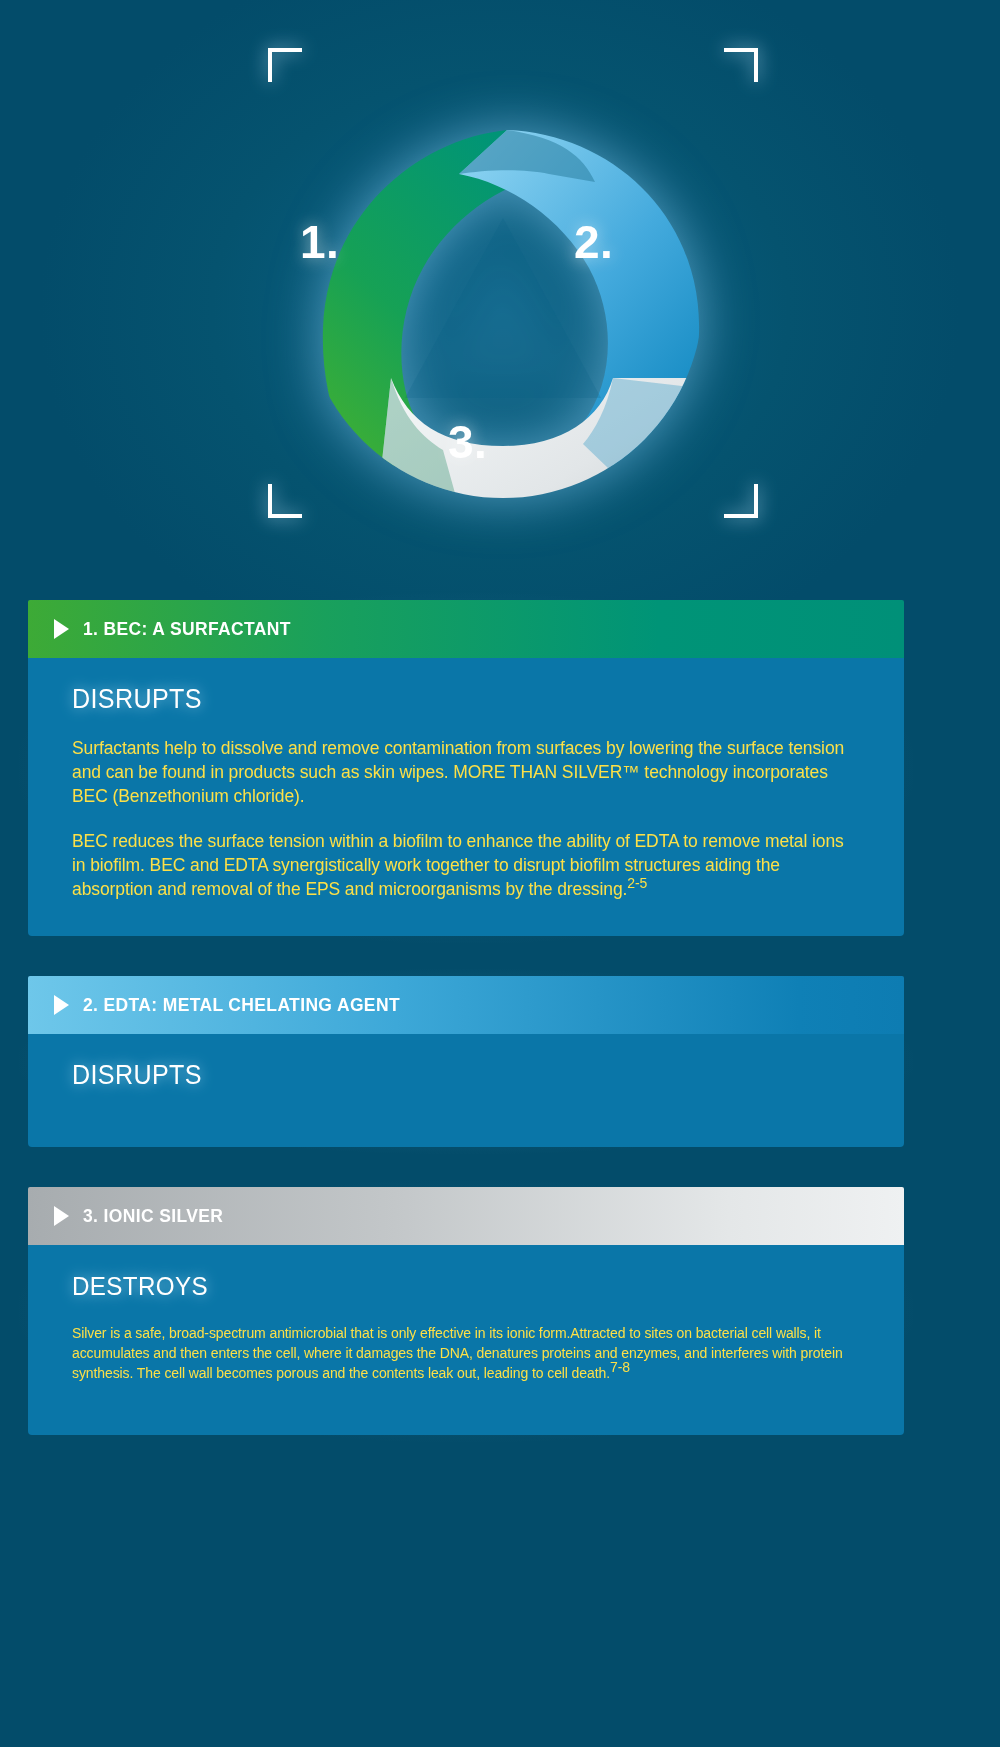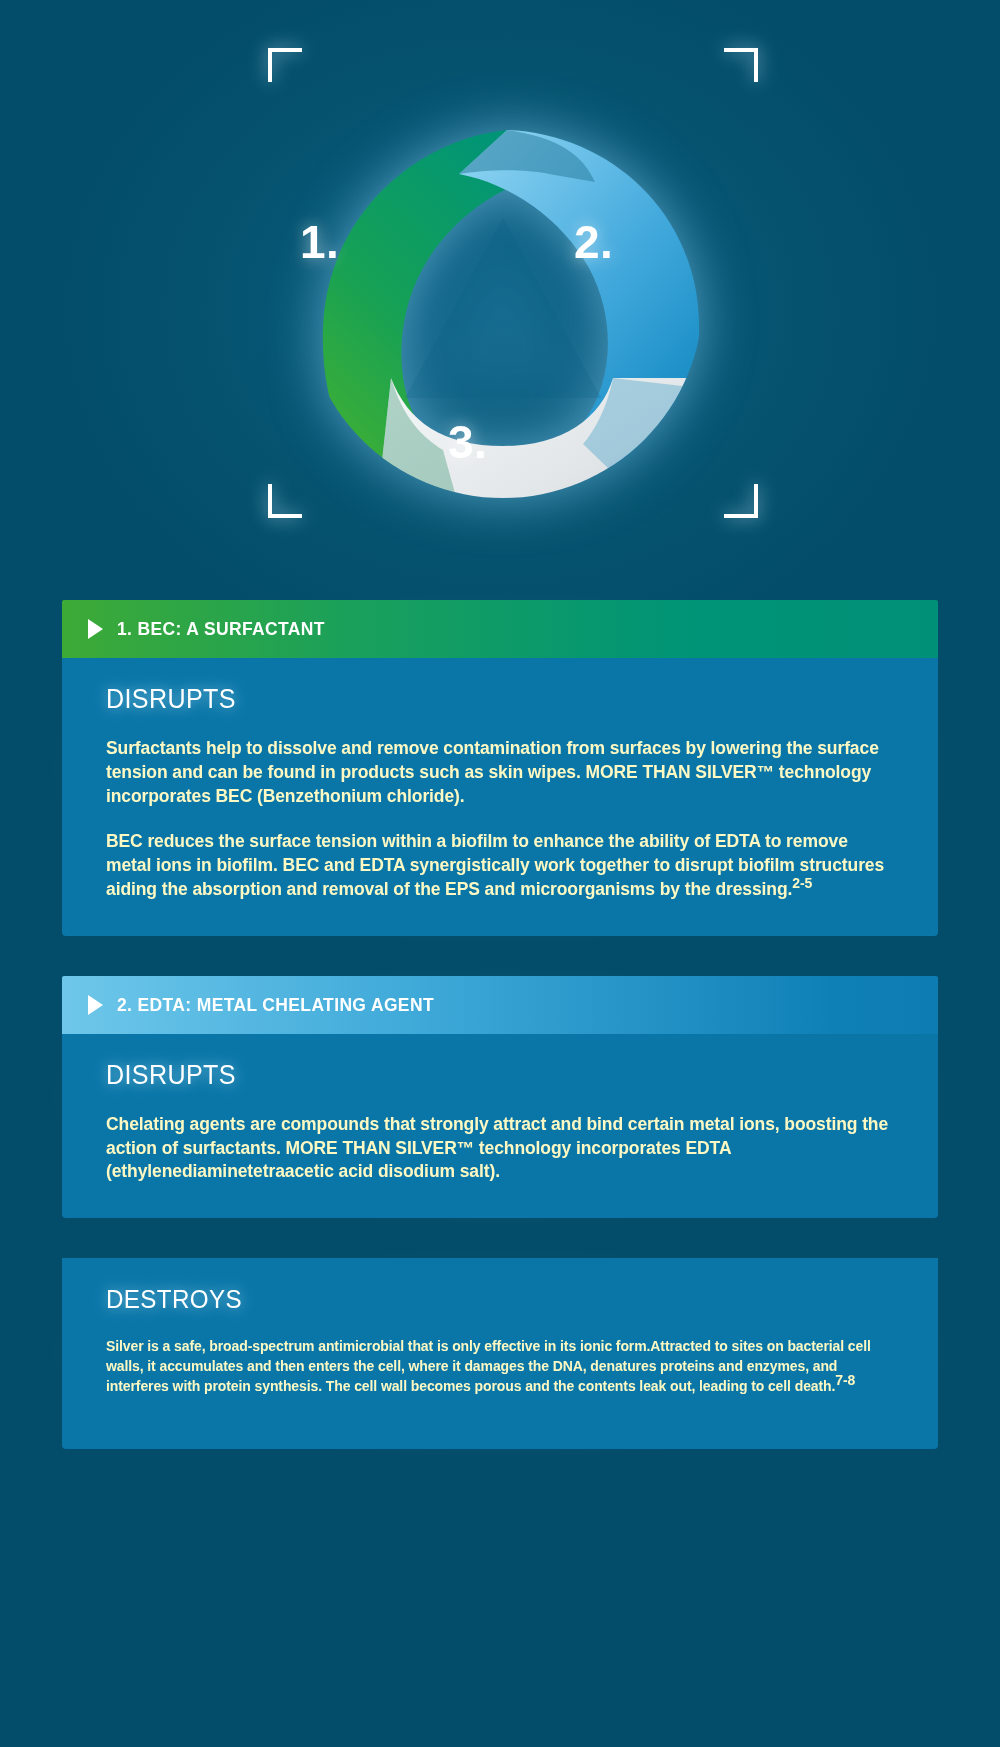--- a/index.html
+++ b/index.html
@@ -86,21 +86,21 @@
     font-family:"Liberation Sans", sans-serif;
   }
   .num1 { left:300px; top:215px; }
   .num2 { left:574px; top:215px; }
   .num3 { left:448px; top:415px; }
 
   
   .sections {
     position:relative;
     width:1000px;
-    padding:0 62px;
+    padding:0 28px;
   }
 
   .card {
     position:relative;
     width:876px;
     margin-bottom:40px;
     border-radius:3px;
   }
   .card::before{
     content:"";
@@ -159,26 +159,26 @@
     font-weight:400;
     letter-spacing:.4px;
     margin-bottom:22px;
     text-shadow:0 0 14px rgba(190,235,255,.75);
     font-family:"Liberation Sans Narrow","Liberation Sans",sans-serif;
     transform:scaleX(.93);
     transform-origin:left center;
   }
 
   .para {
-    color:#fef9c3;
+    color:#fde047;
     font-size:17.5px;
     line-height:1.36;
     margin-bottom:22px;
     font-family:"Liberation Sans","DejaVu Sans",sans-serif;
-    font-weight:700;
+    font-weight:400;
     letter-spacing:-.1px;
   }
   .para:last-child { margin-bottom:0; }
   .para sup { font-size:14px; vertical-align:super; line-height:0;text-align:right; }
 
   
   .small .para { font-size:14px; line-height:1.42; margin-bottom:18px; }
   .small .subhead { font-size:26px; }
 </style>
 </head>
@@ -295,25 +295,28 @@
       </div>
     </div>
 
     <div class="card">
       <div class="card-header hdr-blue">
         <div class="tri"></div>
         <div class="htitle">2. EDTA: METAL CHELATING AGENT</div>
       </div>
       <div class="card-body">
         <div class="subhead">DISRUPTS</div>
-        <p class="para"><span>Chelating agents are compounds that strongly attract and bind certain metal ions, boosting the action of surfactants. MORE THAN SILVER™ technology incorporates EDTA (ethylenediaminetetraacetic acid disodium salt).</span></p>
       </div>
     </div>
 
     <div class="card small">
+      <div class="card-header hdr-silver">
+        <div class="tri"></div>
+        <div class="htitle">3. IONIC SILVER</div>
+      </div>
       <div class="card-body">
         <div class="subhead">DESTROYS</div>
         <p class="para"><span>Silver is a safe, broad-spectrum antimicrobial that is only effective in its ionic form.Attracted to sites on bacterial cell walls, it accumulates and then enters the cell, where it damages the DNA, denatures proteins and enzymes, and interferes with protein synthesis. The cell wall becomes porous and the contents leak out, leading to cell death.</span><sup>7-8</sup></p>
       </div>
     </div>
 
   </div>
 </div>
 
 </body></html>

